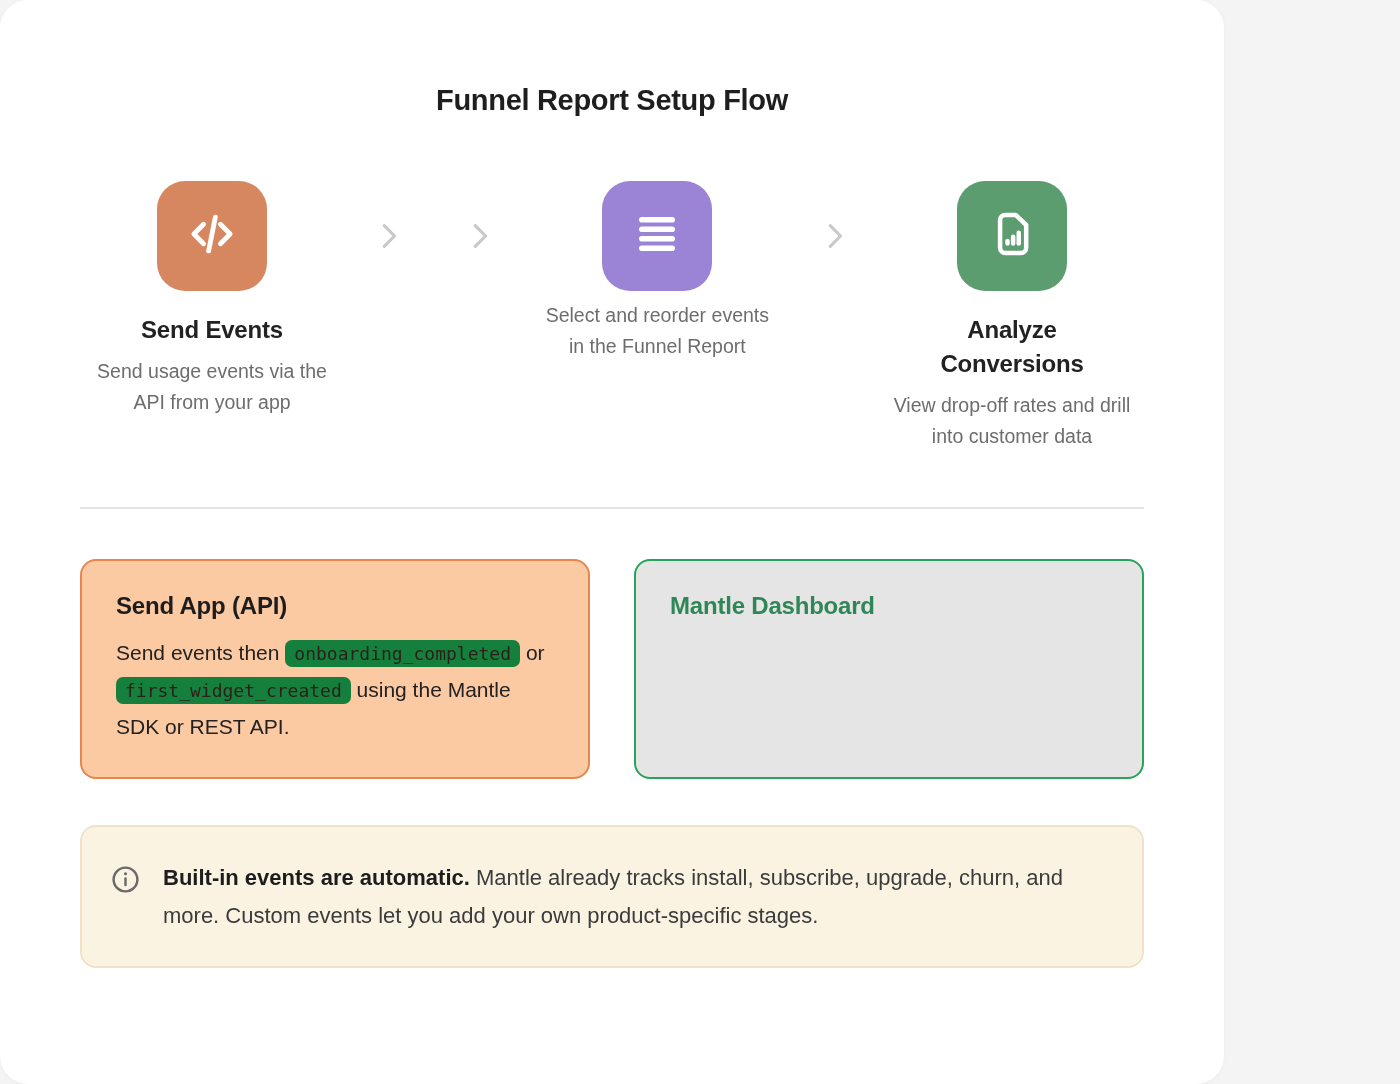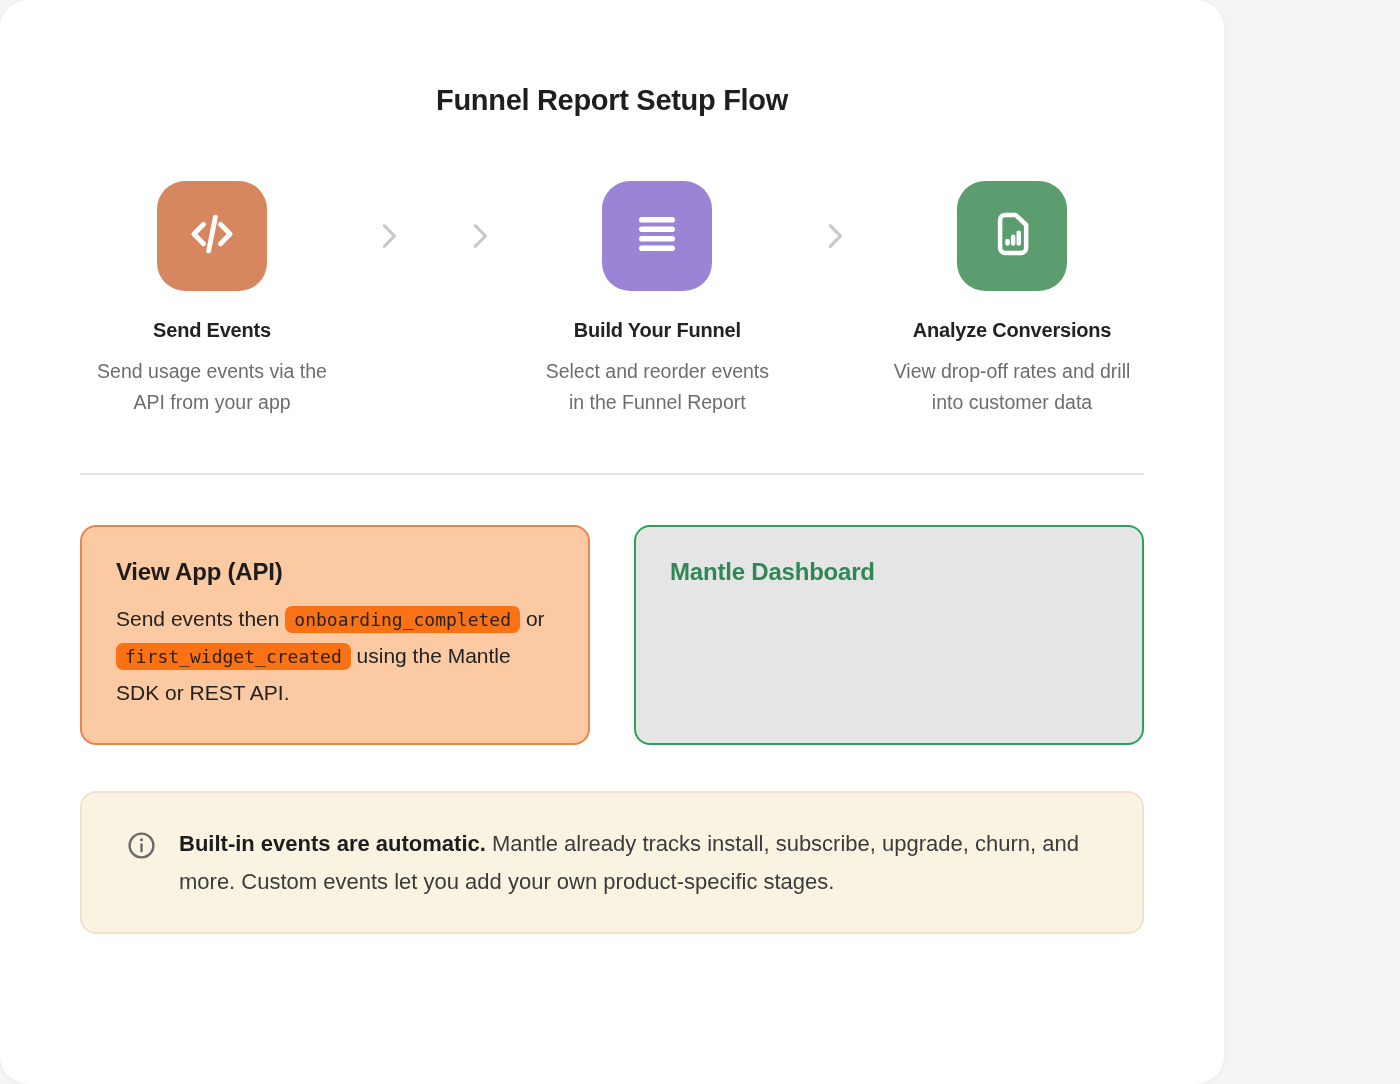--- a/index.html
+++ b/index.html
@@ -48,21 +48,21 @@
     width: 110px;
     height: 110px;
     border-radius: 28px;
     display: flex;
     align-items: center;
     justify-content: center;
     flex: none;
   }
   .step-title {
     margin-top: 22px;
-    font-size: 20px;
+    font-size: 24px;
     font-weight: 700;
     line-height: 34px;
     letter-spacing: -0.2px;
     color: #222222;
     max-width: 215px;
   }
   .step-desc {
     margin-top: 9px;
     font-size: 19.5px;
     line-height: 30.5px;
@@ -113,37 +113,37 @@
   .box-body {
     margin-top: 12px;
     font-size: 21px;
     line-height: 36px;
     color: #222222;
     max-width: 468px;
   }
   .code-chip {
     font-family: "DejaVu Sans Mono", "Liberation Mono", monospace;
     font-size: 18px;
-    background: #f97316;
+    background: #15803d;
     color: #2b2118;
     border-radius: 7px;
     padding: 3px 9px;
     white-space: nowrap;
   }
 
   
   .callout {
     margin-top: 46px;
     display: flex;
     align-items: flex-start;
     gap: 22px;
     background: #fbf3e2;
     border: 2px solid #f0e2c9;
     border-radius: 16px;
-    padding: 32px 44px;
+    padding: 32px 28px;
   }
   .callout-icon { flex: none; margin-top: 5px; }
   .callout-text {
     font-size: 22px;
     line-height: 37.5px;
     color: #3b3b3b;
     max-width: 990px;
   }
   .callout-text b { color: #1d1d1d; }
 </style>
@@ -192,21 +192,20 @@
         <div class="icon-tile" style="background-color: rgb(155, 132, 214);">
           <span>
             <svg width="52" height="52" viewBox="0 0 24 24" fill="none" stroke="#ffffff" stroke-width="2.6" stroke-linecap="round">
               <path d="M5 5.4h14"></path>
               <path d="M5 9.8h14"></path>
               <path d="M5 14.2h14"></path>
               <path d="M5 18.6h14"></path>
             </svg>
           </span>
         </div>
-        <div class="step-title">Build Your Funnel</div>
         <div class="step-desc">Select and reorder events in the Funnel Report</div>
       </div>
 
       <div class="chevron-cell">
         <span>
           <svg width="38" height="38" viewBox="0 0 24 24" fill="none" stroke="#c9c9c9" stroke-width="2" stroke-linecap="round" stroke-linejoin="round">
             <path d="m9 5.5 6.5 6.5L9 18.5"></path>
           </svg>
         </span>
       </div>
@@ -226,21 +225,21 @@
         <div class="step-desc">View drop-off rates and drill into customer data</div>
       </div>
 
     </div>
 
     <div class="divider"></div>
 
     <div class="boxes">
 
       <div class="box box-api">
-        <div class="box-title">View App (API)</div>
+        <div class="box-title">Send App (API)</div>
         <div class="box-body"><span>Send events then </span><span class="code-chip">onboarding_completed</span><span> or </span><span class="code-chip">first_widget_created</span><span> using the Mantle SDK or REST API.</span></div>
       </div>
 
       <div class="box box-dash">
         <div class="box-title">Mantle Dashboard</div>
       </div>
 
     </div>
 
     <div class="callout">

